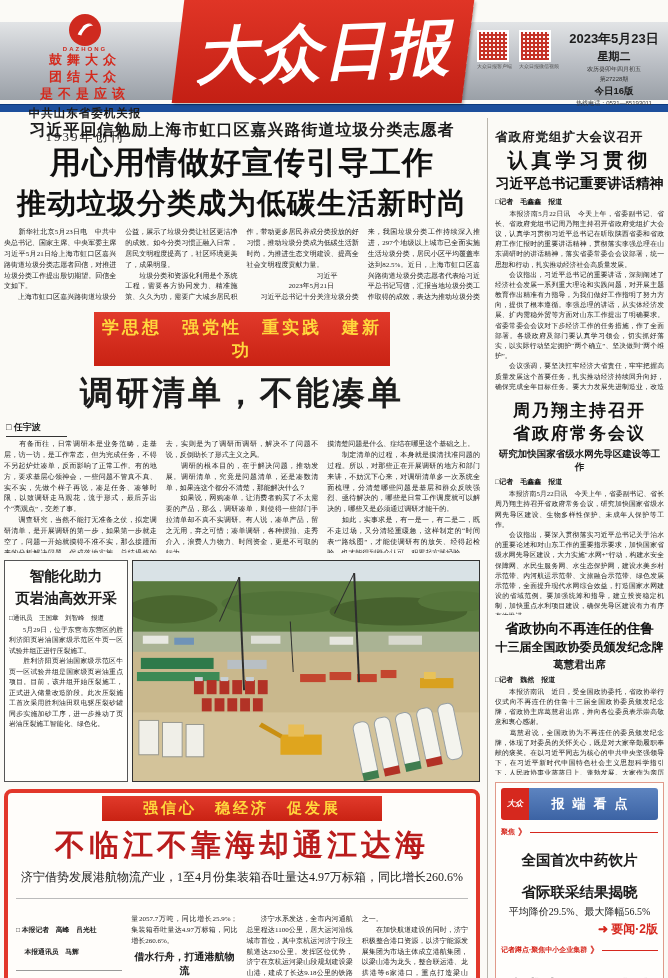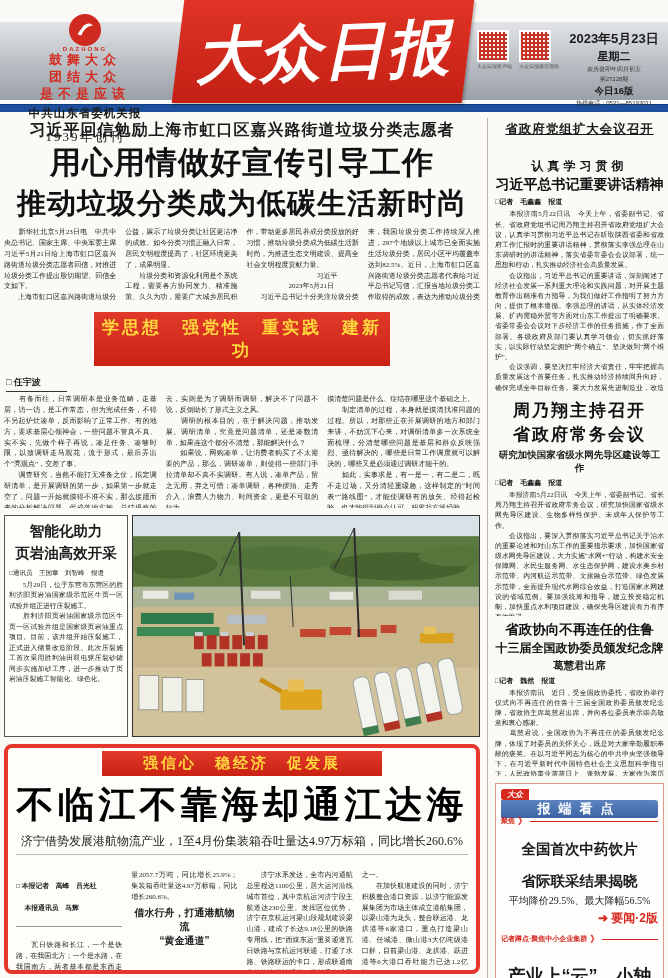--- a/index.html
+++ b/index.html
@@ -64,43 +64,43 @@
   .shale-box { width:124px; flex:none; border:1px solid #555; padding:5px 4px; background:#fffefb; }
   .shale-h { text-align:center; font-family:"Liberation Sans",sans-serif; font-weight:900; font-size:14.5px; line-height:1.5; }
   .shale-byline { font-size:6.5px; margin:4px 0 2px; }
   .shale-body { font-size:6.8px; line-height:1.55; text-align:justify; white-space:pre-line; overflow:hidden; height:138px; }
   .photo-frame { flex:1; border:1px solid #333; background:#dde; overflow:hidden; }
   .photo-frame svg { display:block; width:100%; height:100%; }
   
   .red-box { margin-top:7px; border:4px solid #e2372a; border-radius:8px; height:230px;
     padding:3px 8px 0; background:#fffdfa; overflow:hidden; }
   .banner2 { width:280px; margin:0 auto 4px; font-size:15px; letter-spacing:3px; padding:3px 0; }
-  .redbox-h { text-align:center; font-family:"Liberation Sans",sans-serif; font-weight:900; font-size:37px; letter-spacing:4px; color:#000000; }
-  .redbox-sub { text-align:center; font-size:12px; margin-top:3px; border-bottom:1px solid #bbb; padding-bottom:4px; }
+  .redbox-h { text-align:center; font-family:"Liberation Sans",sans-serif; font-weight:900; font-size:30px; letter-spacing:4px; color:#b91c1c; }
+  .redbox-sub { text-align:center; font-size:12px; margin-top:3px; border-bottom:1px solid #bbb; padding-bottom:12px; }
   .redbox-body { height:138px; margin-top:4px; }
   .rb-byline { font-size:6.8px; font-weight:bold; line-height:1.6; margin-bottom:2px; border-bottom:1px solid #999; padding-bottom:2px; }
   .subhead { text-align:center; font-family:"Liberation Sans",sans-serif; font-weight:bold; font-size:10px; line-height:1.4; margin:3px 0; white-space:pre-line; }
   
-  .ra-kicker { text-align:center; font-size:12.5px; font-weight:bold; letter-spacing:1px; margin-top:3px;text-decoration:underline; }
+  .ra-kicker { font-size:12.5px; font-weight:bold; letter-spacing:1px; margin-top:11px; }
   .r-h { text-align:center; font-family:"Liberation Sans",sans-serif; font-weight:900; line-height:1.4; color:#111; }
-  .ra-h1 { font-size:12px; letter-spacing:4px; margin-top:20px; }
+  .ra-h1 { font-size:20px; letter-spacing:4px; margin-top:0; }
   .ra-h2 { font-size:14px; }
   .byline { font-size:7px; margin:3px 0 2px; font-weight:bold; }
   .rbody { font-size:6.8px; line-height:1.5; text-align:justify; white-space:pre-line; overflow:hidden; }
   .a-body { height:184px; }
   .rb-h1 { font-size:17px; letter-spacing:2px; margin-top:6px; }
   .rb-sub { text-align:center; font-size:9.5px; font-weight:bold; font-family:"Liberation Sans",sans-serif; margin-top:2px; }
   .b-body { height:126px; }
   .rc-h1 { font-size:13.5px; margin-top:5px; }
   .rc-h2 { font-size:12px; }
   .rc-sub { text-align:center; font-size:10.5px; font-weight:bold; margin-top:2px; }
   .c-body { height:88px; }
   
   .d-box { border:1px solid #e09a8a; margin-top:7px; padding:5px 5px 6px; background:#fffefc; }
-  .d-banner { display:flex; height:20px;flex-direction:column; }
+  .d-banner { display:flex; height:32px; }
   .d-logo { width:28px; background:#d6281e; color:#fff; font-weight:900; font-size:8px;
     display:flex; align-items:center; justify-content:center; font-style:italic;
     font-family:"Liberation Sans",sans-serif; border-radius:3px 0 0 3px; }
   .d-title { flex:1; background:linear-gradient(#5d84c0,#3c63a4); color:#fff; font-family:"Liberation Sans",sans-serif;
     font-weight:bold; font-size:13px; letter-spacing:8px; display:flex; align-items:center; justify-content:center;
     border-radius:0 3px 3px 0; }
   .d-tag { display:flex; align-items:center; gap:3px; margin-top:6px; color:#d6281e;
     font-size:7px; font-weight:bold; font-family:"Liberation Sans",sans-serif; }
   .d-tag .chev { font-size:9px; }
   .d-tag .rule { flex:1; border-top:1px solid #d6281e; }
@@ -177,20 +177,21 @@
 　　　　　　　　　　习近平
 　　　　　　2023年5月21日
 　　习近平总书记十分关注垃圾分类和资源化利用，多次作出重要指示。近年</div>
           <div class="col">来，我国垃圾分类工作持续深入推进，297个地级以上城市已全面实施生活垃圾分类，居民小区平均覆盖率达到82.5%。近日，上海市虹口区嘉兴路街道垃圾分类志愿者代表给习近平总书记写信，汇报当地垃圾分类工作取得的成效，表达为推动垃圾分类在更大范围开花结果贡献力量的决心。</div>
         </div>
       </article>
 
       <div class="red-banner banner1">学思想　强党性　重实践　建新功</div>
 
       <article>
+        <h2 class="diaoyan-h">调研清单，不能凑单</h2>
         <div class="author">□ 任宇波</div>
         <div class="cols diaoyan-body">
           <div class="col">　　有备而往，日常调研本是业务范畴，走基层，访一访，是工作常态，但为完成任务，不得不另起炉灶凑单，反而影响了正常工作。有的地方，要求基层心领神会，一些问题不管真不真、实不实，先做个样子再说，凑足任务、凑够时限，以致调研走马观花，流于形式，最后弄出个“亮观点”，交差了事。
 　　调查研究，当然不能打无准备之仗，拟定调研清单，是开展调研的第一步，如果第一步就走空了，问题一开始就摸得不准不实，那么接踵而来的分析解决问题、促成落地实施、总结提炼的每一个环节步骤，都只能走过场，在形式主义之上叠加，照这样的“路线图”“时间表”走下</div>
           <div class="col">去，实则是为了调研而调研，解决不了问题不说，反倒助长了形式主义之风。
 　　调研的根本目的，在于解决问题，推动发展。调研清单，究竟是问题清单，还是凑数清单，如果连这个都分不清楚，那能解决什么？
 　　如果说，网购凑单，让消费者购买了不太需要的产品，那么，调研凑单，则使得一些部门手拉清单却不真不实调研。有人说，凑单产品，留之无用，弃之可惜；凑单调研，各种摆拍、走秀介入，浪费人力物力、时间资金，更是不可取的行为。
 　　正因这个意义上，调研清单，绝不能凑单，清单不是不可以议，“路线图”“时间表”也不是不可以定，但绝不是为了求全求大求好看，这一切，都要建立在</div>
           <div class="col">摸清楚问题是什么、症结在哪里这个基础之上。
 　　制定清单的过程，本身就是摸清找准问题的过程。所以，对那些正在开展调研的地方和部门来讲，不妨沉下心来，对调研清单多一次系统全面梳理，分清楚哪些问题是基层和群众反映强烈、亟待解决的，哪些是日常工作调度就可以解决的，哪些又是必须通过调研才能干的。

